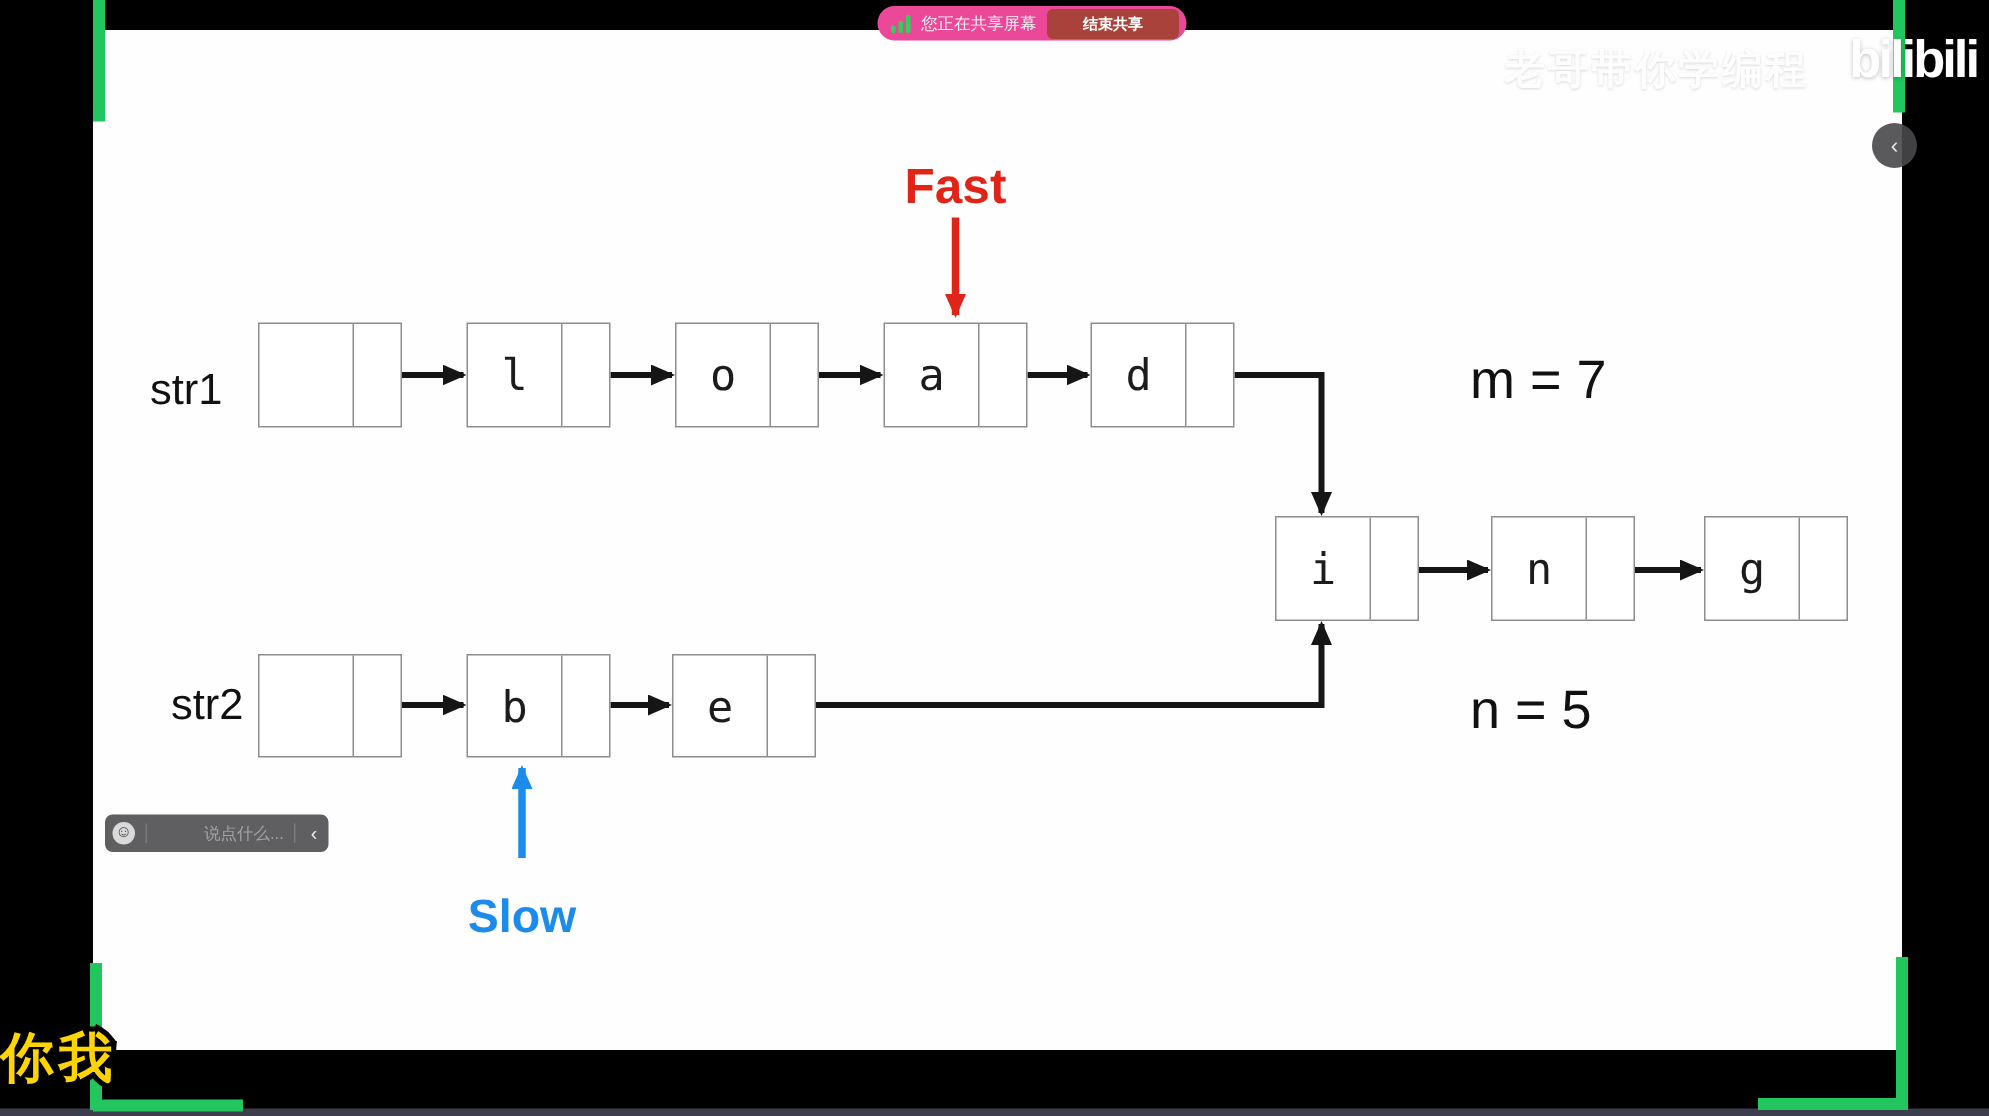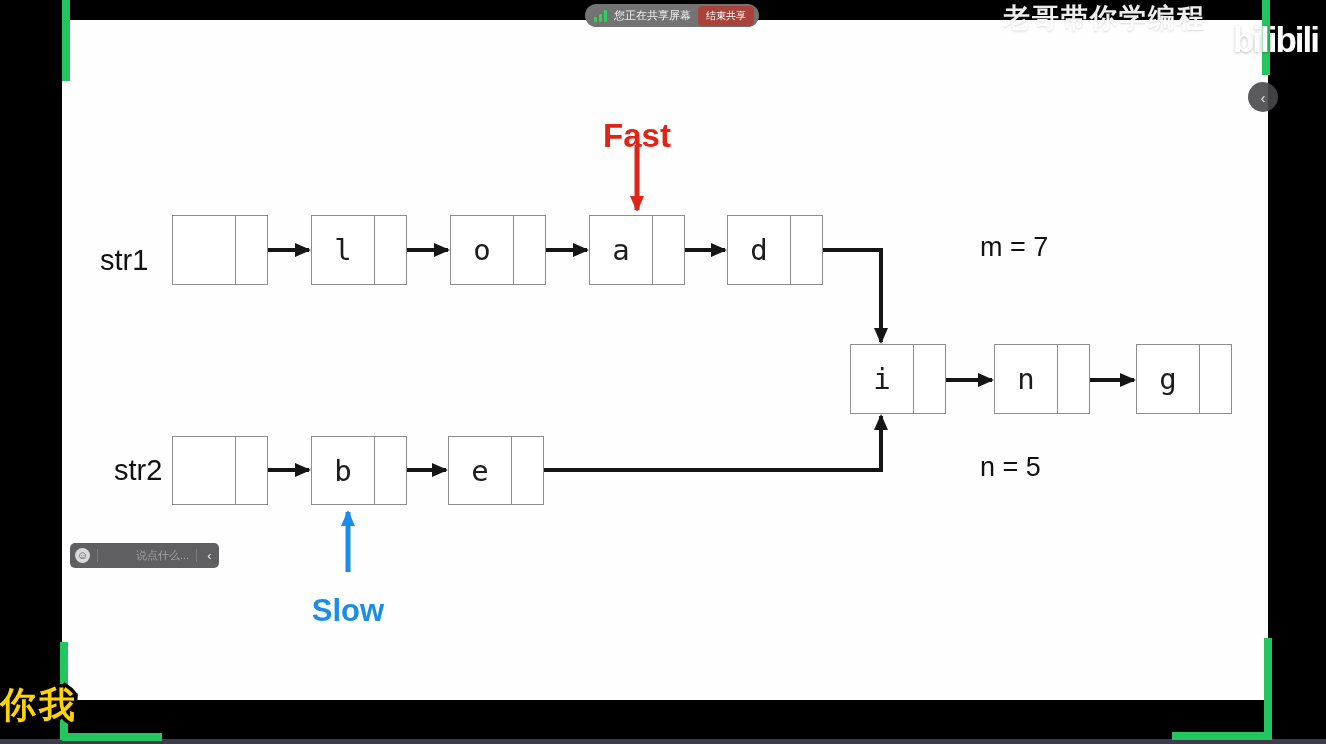--- a/index.html
+++ b/index.html
@@ -17,51 +17,51 @@
   .br-bl-v { left:60px;   top:642px;  width:8px;  height:98px; }
   .br-bl-h { left:62px;   top:733px;  width:100px; height:8px; }
   .br-br-v { left:1264px; top:638px;  width:8px;  height:102px; }
   .br-br-h { left:1172px; top:732px;  width:100px; height:8px; }
 
   .bottom-strip { position:absolute; left:0; bottom:0; width:100%; height:5px;
                   background:#3d3d4d; z-index:5; }
 
   
   .share-pill { position:absolute; left:585px; top:4px; height:23px; z-index:9;
-                background:#737373; border-radius:12px; display:flex; align-items:center;
+                background:#ec4899; border-radius:12px; display:flex; align-items:center;
                 padding:0 5px 0 9px; gap:7px; }
   .signal-bars { display:flex; align-items:flex-end; gap:2px; height:12px; }
   .signal-bars i { width:3px; background:#30d158; border-radius:1px; display:block; }
   .signal-bars i:nth-child(1){height:5px;} .signal-bars i:nth-child(2){height:8px;}
   .signal-bars i:nth-child(3){height:12px;}
   .share-text { color:#f2f2f2; font-size:11px; white-space:nowrap; }
   .stop-btn { background:var(--red_btn,#a8423a); color:#fff; font-size:10px;
-              border:none; border-radius:4px; padding:3px 8px; white-space:nowrap; cursor:pointer; }
-
-  
-  .watermark { position:absolute; right:120px; top:0; z-index:8;
+              border:none; border-radius:4px; padding:3px 24px; white-space:nowrap; cursor:pointer;font-weight:bold; }
+
+  
+  .watermark { position:absolute; right:120px; top:28px; z-index:8;
                color:rgba(255,255,255,0.93); font-size:27px; font-weight:bold;
                letter-spacing:2px; text-shadow:0 1px 2px rgba(0,0,0,0.15); }
   .bili-logo { position:absolute; right:8px; top:20px; z-index:8; color:#fff;
                font-size:35px; font-weight:bold; letter-spacing:-2px;
                text-shadow:0 1px 3px rgba(0,0,0,0.25); }
 
   
   .node { position:absolute; width:96px; height:70px; border:1px solid #8d8d8d;
           background:#fff; }
   .node .val { position:absolute; left:0; top:0; width:62px; height:100%;
                display:flex; align-items:center; justify-content:center;
                font-family:"DejaVu Sans Mono", monospace; font-size:29px; color:#1c1c1c; }
   .node .sep { position:absolute; left:62px; top:0; width:1px; height:100%; background:#8d8d8d; }
 
   .list-label { position:absolute; font-size:29px; color:#111; }
-  .len-label  { position:absolute; font-size:27px; color:#111; }
+  .len-label  { position:absolute; font-size:36px; color:#111; }
 
   .ptr-label { position:absolute; font-weight:bold; text-align:center; }
-  .fast-label { left:513px; top:97px;  width:124px; font-size:33px; color:var(--fast,#e02417); }
+  .fast-label { left:513px; top:85px;  width:124px; font-size:33px; color:var(--fast,#e02417); }
   .slow-label { left:228px; top:561px; width:116px; font-size:31px; color:var(--slow,#1c8cec);margin-top:12px; }
 
   svg.wires { position:absolute; left:0; top:0; width:1206px; height:680px;
               pointer-events:none; }
 
   
   .caption { position:absolute; left:36px; top:612px; font-size:29px; color:#151515;
              white-space:nowrap; }
   .subtitle-wrap { position:absolute; left:0; top:681px; width:100%; z-index:12; }
   .subtitle { position:relative; display:inline-block; font-size:36px; font-weight:bold;

